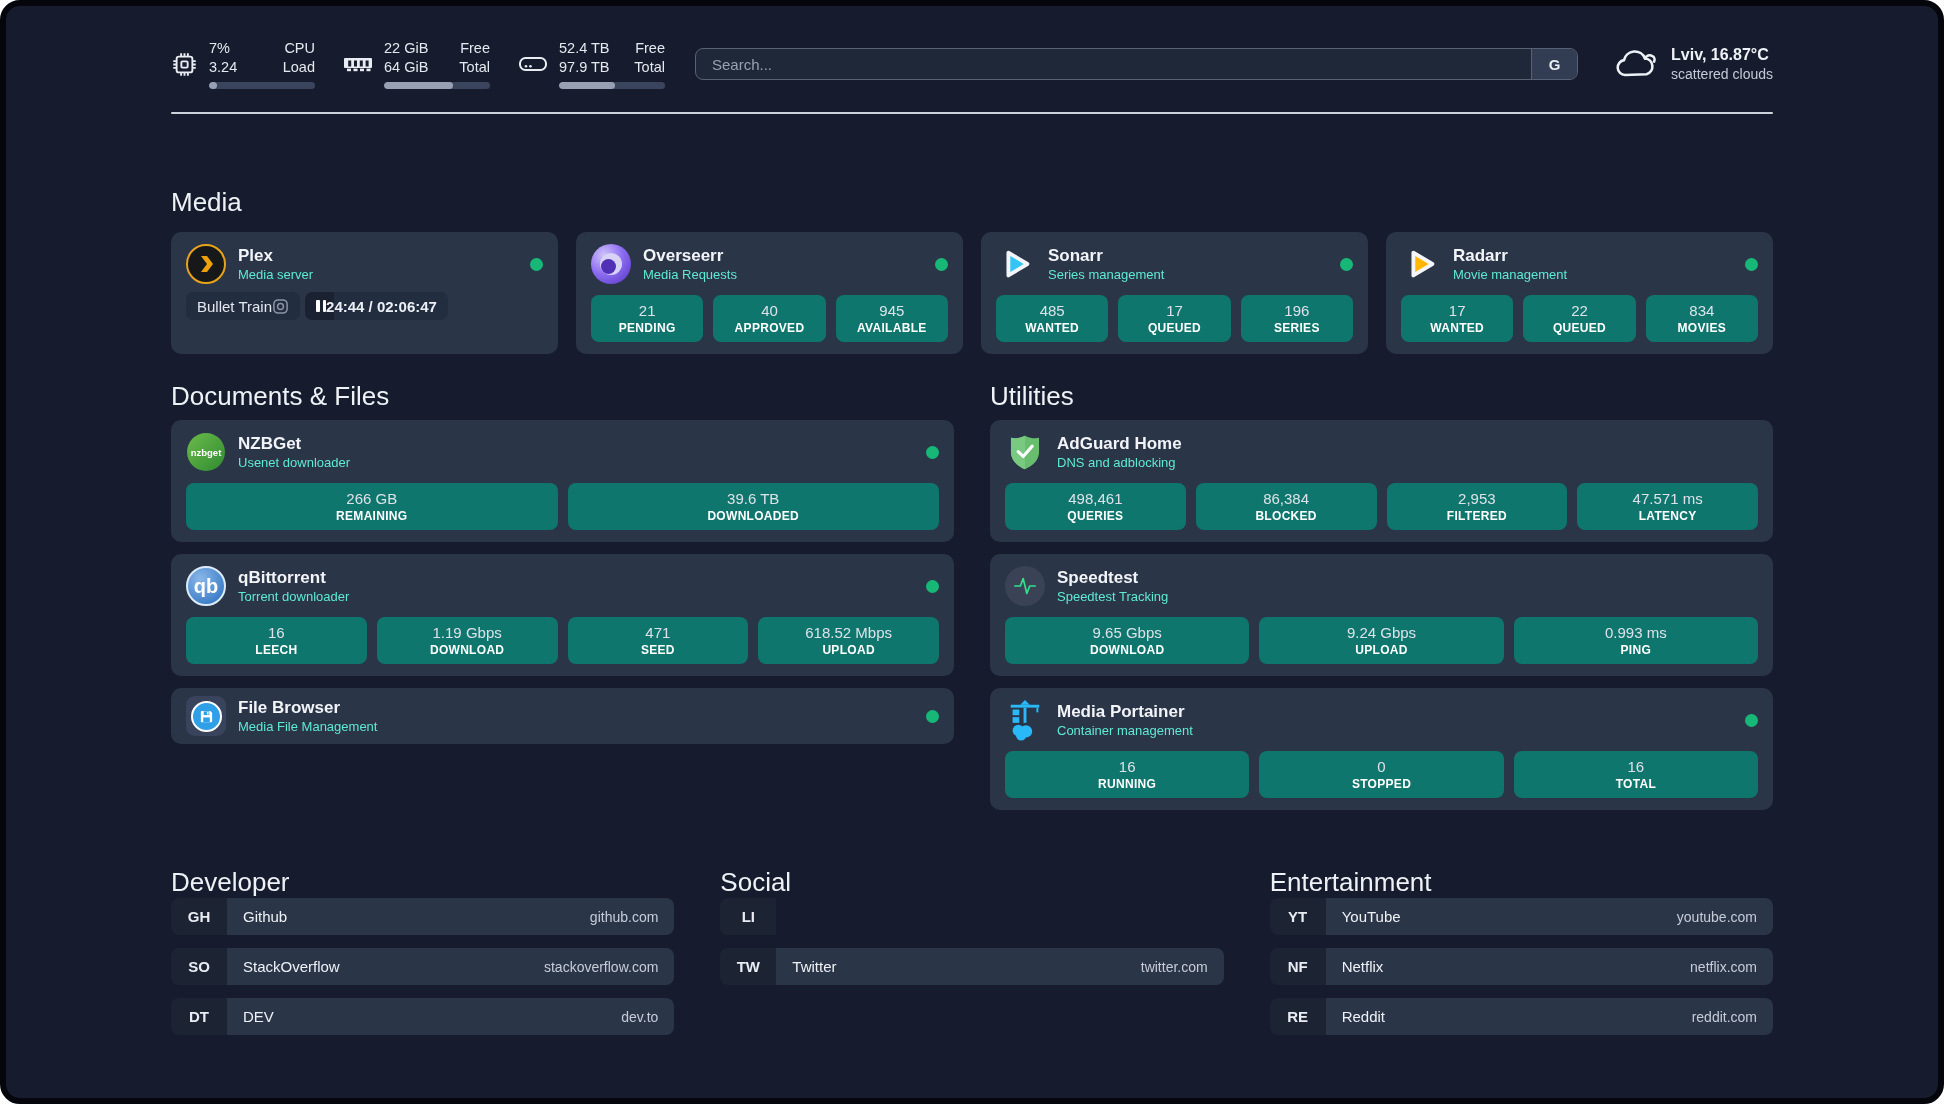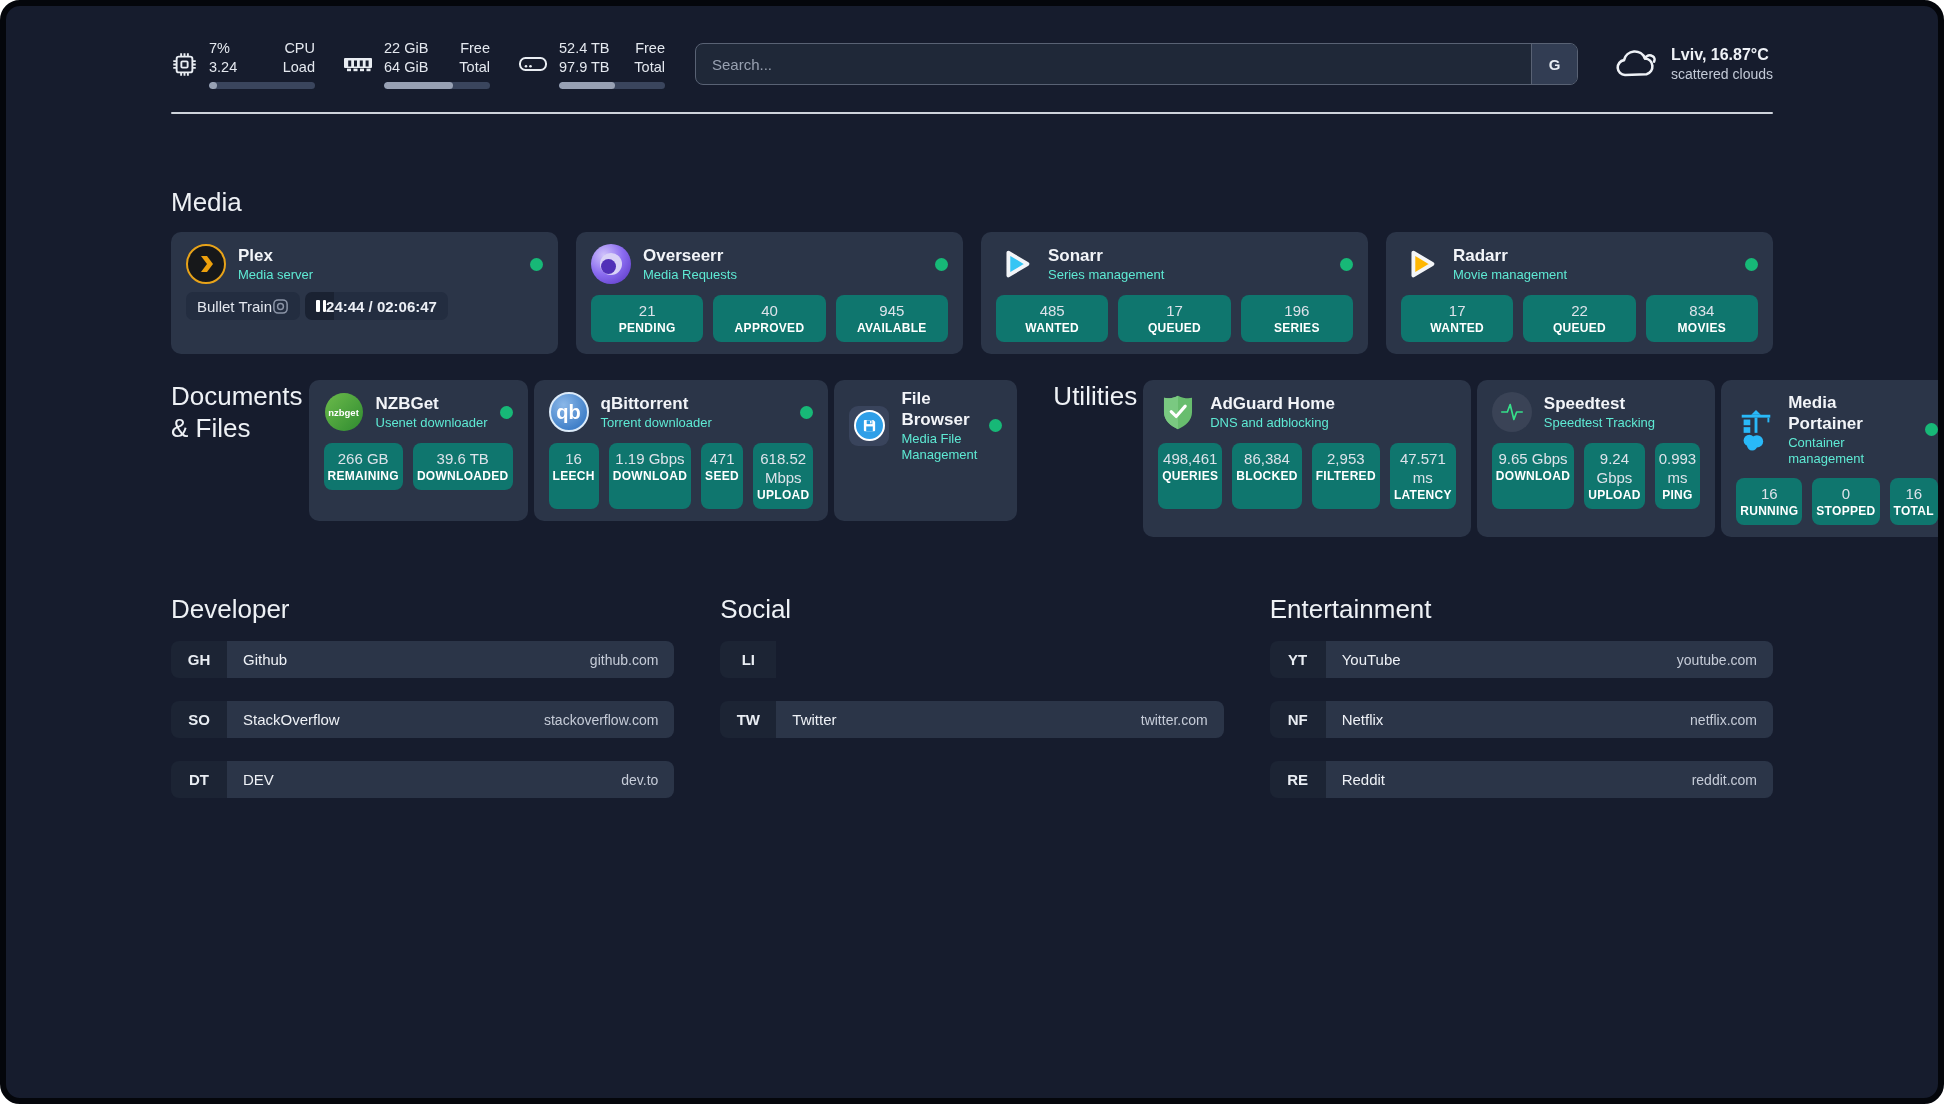--- a/index.html
+++ b/index.html
@@ -15,21 +15,21 @@
   .metric { display:flex; gap:11px; align-items:center; }
   .metric-icon { color:#e9edf3; display:flex; }
   .metric-body { display:flex; flex-direction:column; min-width:106px; }
   .metric-cols { display:flex; justify-content:space-between; gap:18px;
     font-size:14.5px; color:#e4e8ef; line-height:1.28; }
   .metric-col { display:flex; flex-direction:column; }
   .metric-col.labels { text-align:right; }
   .bar { height:7px; border-radius:4px; background:#3a455d; margin-top:5px; overflow:hidden; }
   .bar-fill { height:100%; background:#98a1b4; border-radius:4px; }
 
-  .searchbox { flex:1; margin:0 34px 0 30px; height:42px; background:#1f2838;
+  .searchbox { flex:1; margin:0 34px 0 30px; height:32px; background:#1f2838;
     border:1px solid #596274; border-radius:8px; display:flex; align-items:center; overflow:hidden; }
   .search-input { flex:1; background:transparent; border:none; outline:none;
     color:#dfe4ec; font-size:15px; padding:0 16px; }
   .search-input::placeholder { color:#98a1b1; }
   .search-btn { width:46px; height:100%; background:#323d53; border:none;
     border-left:1px solid #596274; color:#e9edf3; font-size:15px; font-weight:700;
     display:flex; align-items:center; justify-content:center; cursor:pointer;
     font-family:"Liberation Sans", sans-serif; }
 
   .weather { display:flex; gap:13px; align-items:center; color:#eef1f6; }
@@ -67,21 +67,21 @@
   .player-title { font-size:15px; color:#e4e8ef; flex:1; position:relative; }
   .progress-fill { position:absolute; left:0; top:0; bottom:0; background:#1a2232;
     border-radius:7px 0 0 7px; }
   .pause-btn { position:relative; display:flex; gap:3px; background:transparent; border:none;
     padding:0; cursor:pointer; align-items:center; }
   .pause-btn span { width:3.5px; height:12px; background:#fff; border-radius:1px; display:block; }
   .player-time { position:relative; margin-left:auto; font-size:15px; font-weight:700; color:#eceff5; }
 
   
   .two-col { display:grid; grid-template-columns:1fr 1fr; gap:36px; margin-top:26px; align-items:start; }
-  .col { display:flex; flex-direction:row; gap:6px; }
+  .col { display:flex; flex-direction:column; gap:12px; }
   .col .section-title { margin-bottom:-4px; }
 
   
   .plex-circle { width:40px; height:40px; border-radius:50%; background:#17181a;
     border:2.5px solid #e8a319; display:flex; align-items:center; justify-content:center; }
   .overseerr-circle { width:40px; height:40px; border-radius:50%;
     background:radial-gradient(circle at 32% 28%, #cfc2fb, #8b6cf0 48%, #5936c4 95%);
     display:flex; align-items:center; justify-content:center; }
   .overseerr-iris { width:22px; height:22px; border-radius:50%; background:#d9d2f7;
     display:flex; align-items:flex-end; justify-content:flex-start; }
@@ -95,21 +95,21 @@
   .fb-tile { width:40px; height:40px; border-radius:9px; background:#39445c;
     display:flex; align-items:center; justify-content:center; }
   .fb-circle { width:31px; height:31px; border-radius:50%; background:#2f9fe8; border:2px solid #fff;
     display:flex; align-items:center; justify-content:center; }
   .speedtest-circle { width:40px; height:40px; border-radius:50%; background:#3a4356;
     display:flex; align-items:center; justify-content:center; }
 
   
   .bookmarks { display:grid; grid-template-columns:repeat(3,1fr); gap:46px;
     margin-top:56px; padding-bottom:44px; }
-  .bm-list { display:flex; flex-direction:column; gap:23px; margin-top:16px; }
+  .bm-list { display:flex; flex-direction:column; gap:13px; margin-top:0; }
   .bm-item { display:flex; height:37px; border-radius:8px; overflow:hidden;
     text-decoration:none; cursor:pointer; }
   .bm-abbr { width:56px; background:#1c2434; color:#e9edf3; font-weight:700; font-size:15px;
     display:flex; align-items:center; justify-content:center; flex:none; }
   .bm-main { flex:1; background:#2b3548; display:flex; align-items:center;
     justify-content:space-between; padding:0 16px; }
   .bm-name { font-size:15px; color:#eef1f6; }
   .bm-url { font-size:14px; color:#c6ccd8; }
 
   svg { display:block; }

